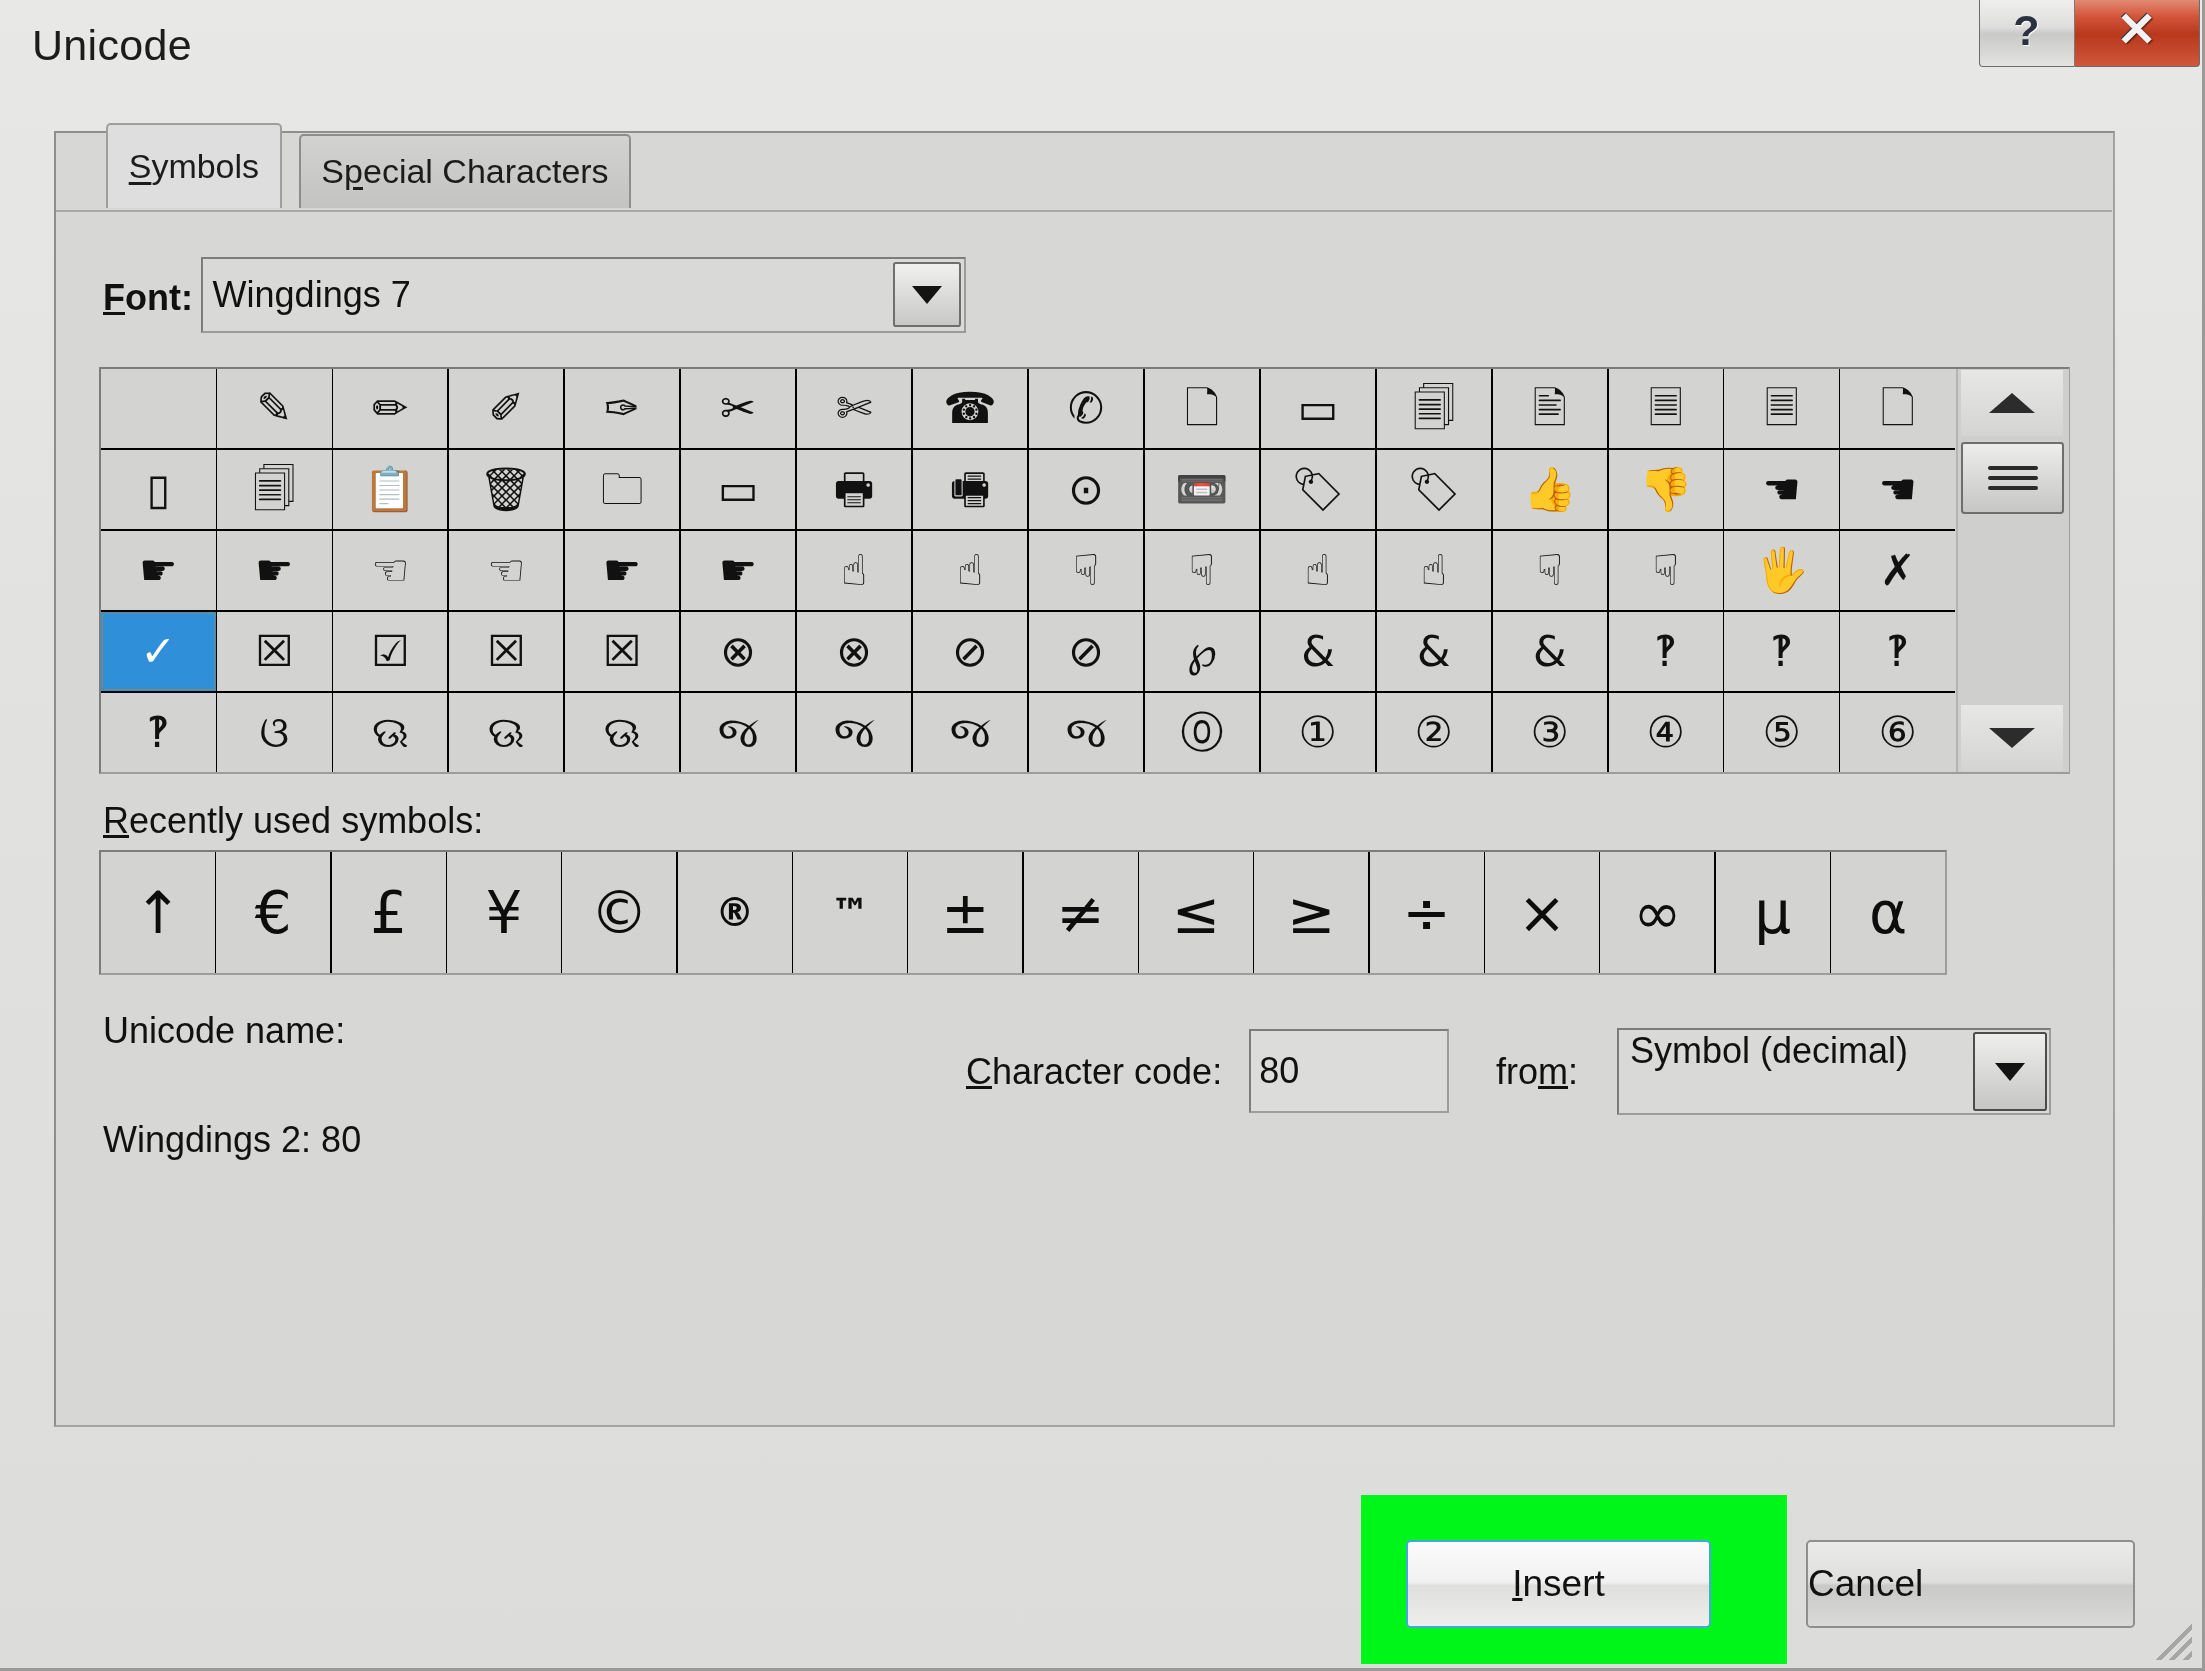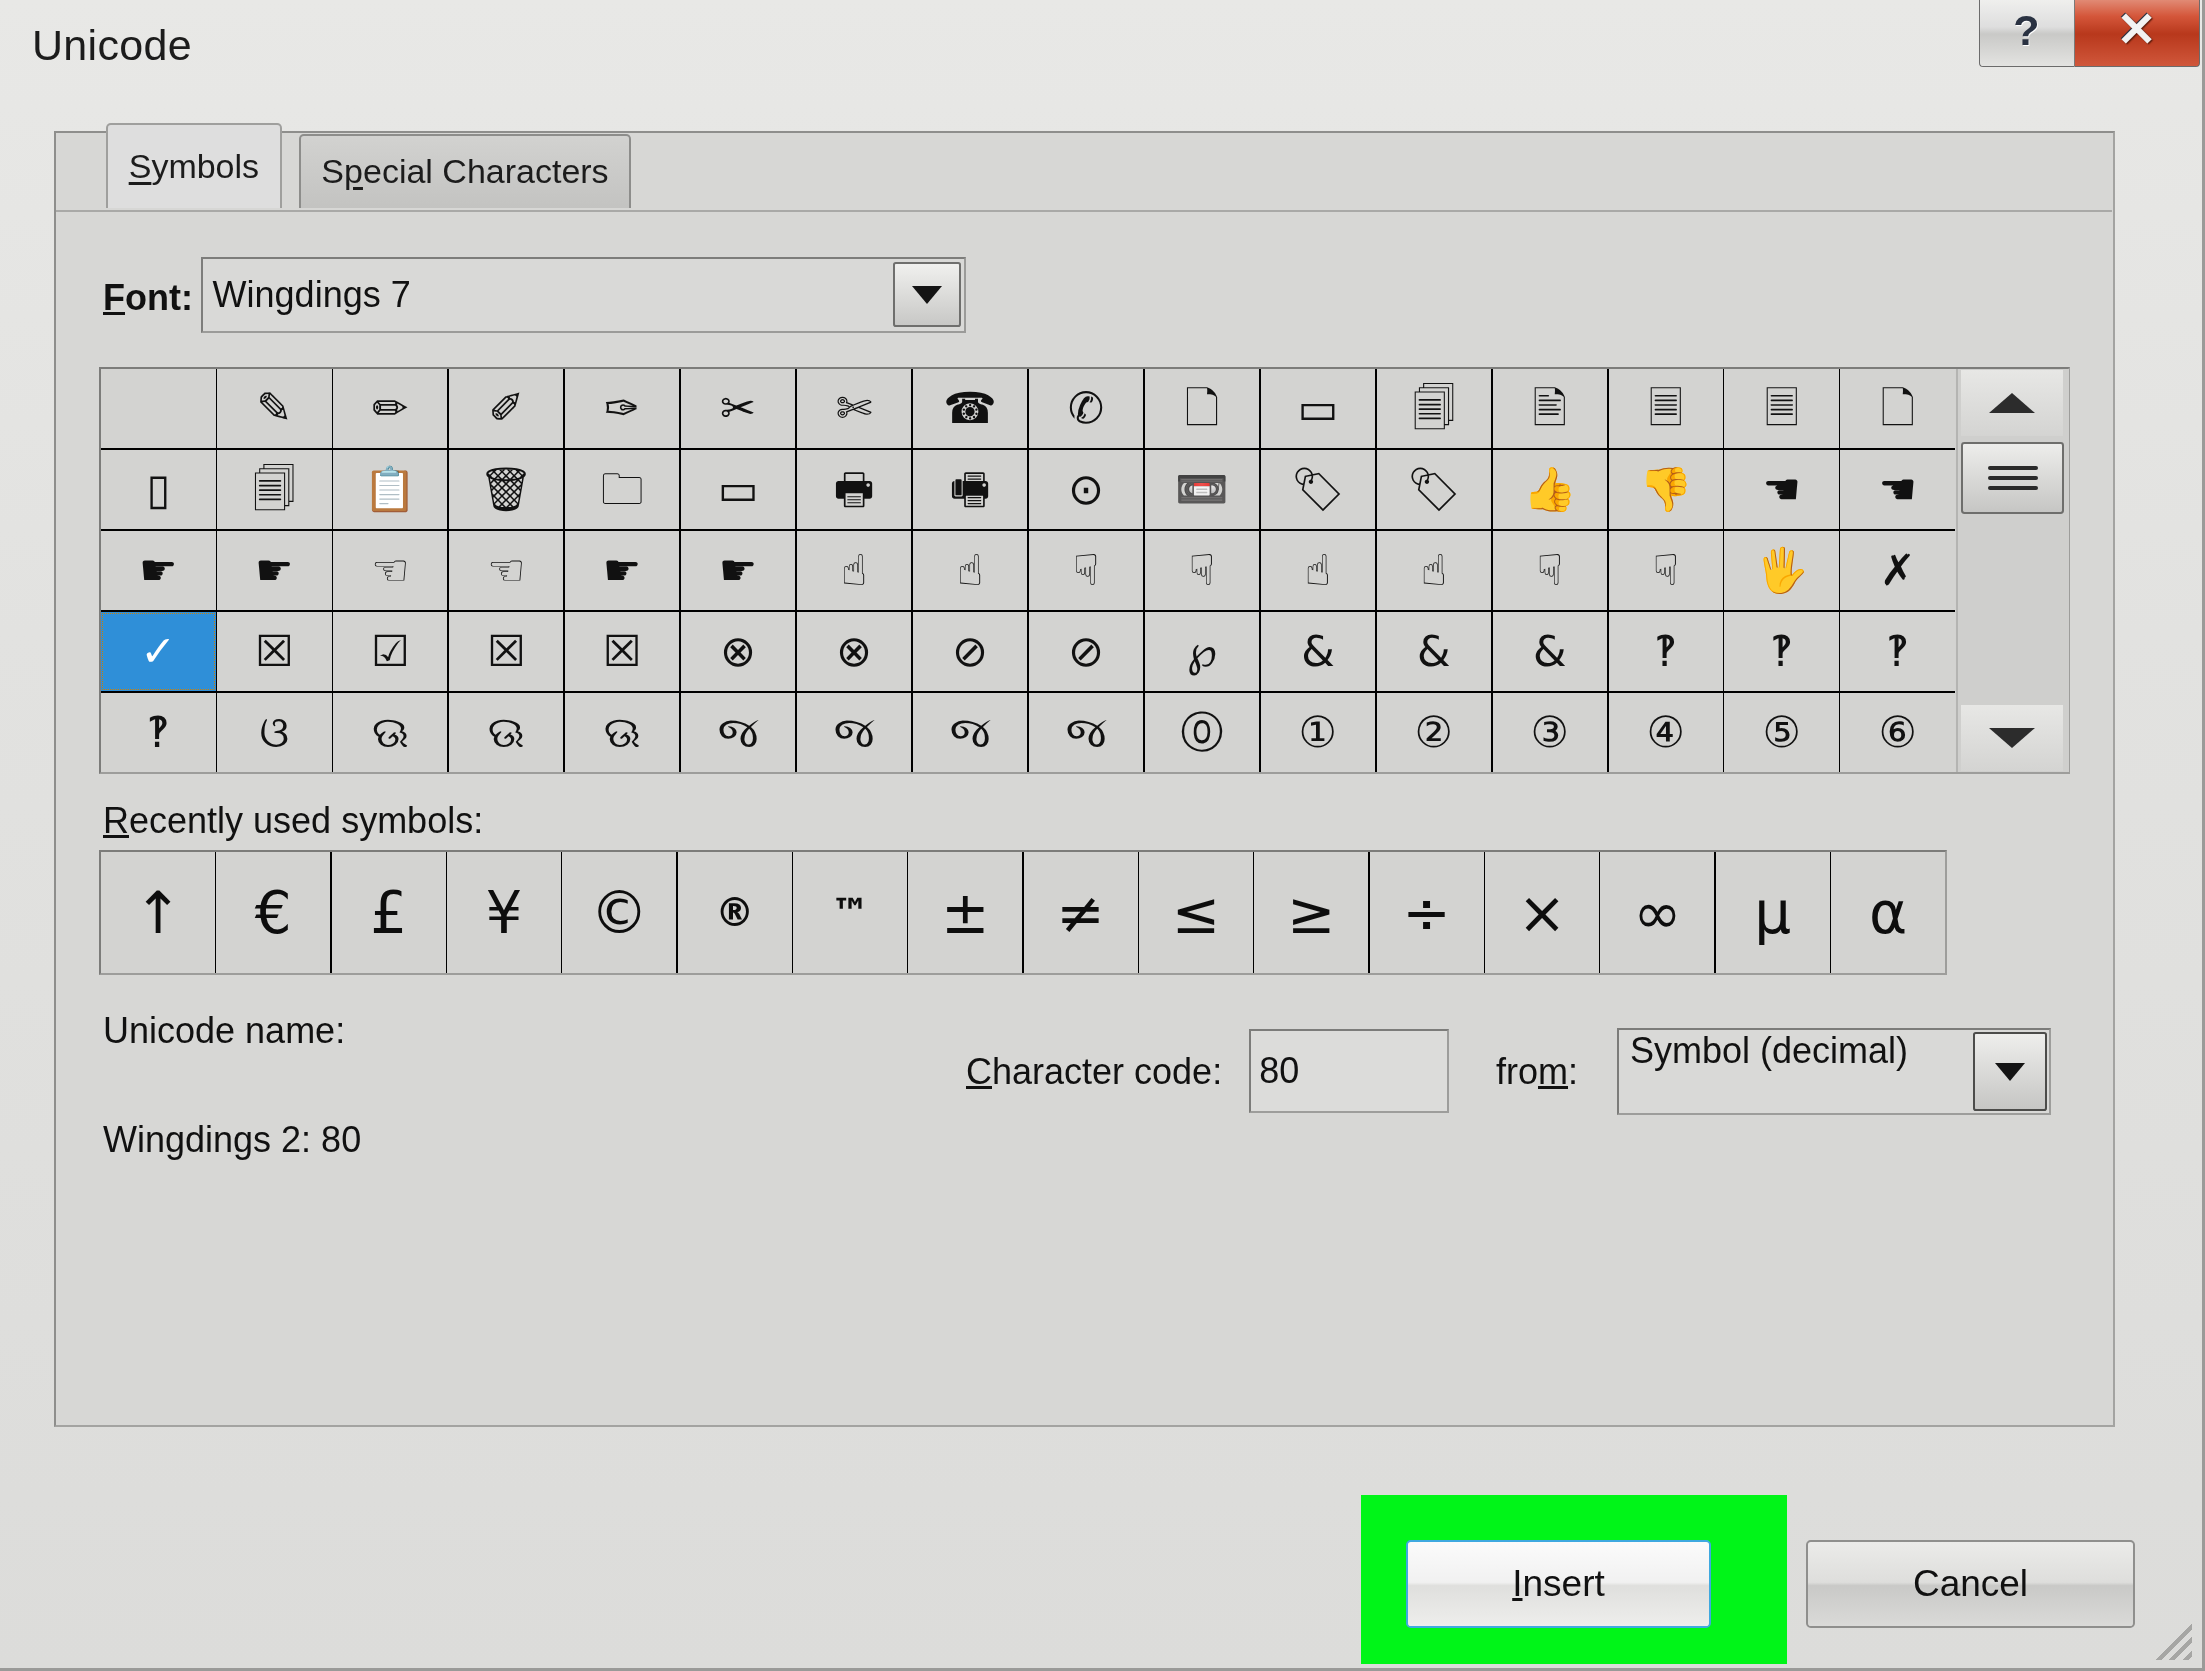--- a/index.html
+++ b/index.html
@@ -462,21 +462,20 @@
     left: 1806px;
     top: 1540px;
     width: 329px;
     height: 88px;
     box-sizing: border-box;
     background: linear-gradient(180deg,#ebebe9 0%, #dededc 48%, #c9c9c7 52%, #dadad8 100%);
     border: 2.1px solid #8f8f8d;
     border-radius: 4.8px;
     display: flex;
     align-items: center;
-    justify-content: center;
     font-size: 37px;
     color: #111;
   }
   #resize-grip {
     position: absolute;
     right: 9.6px;
     bottom: 8.3px;
     width: 48px;
     height: 48px;
     background:

